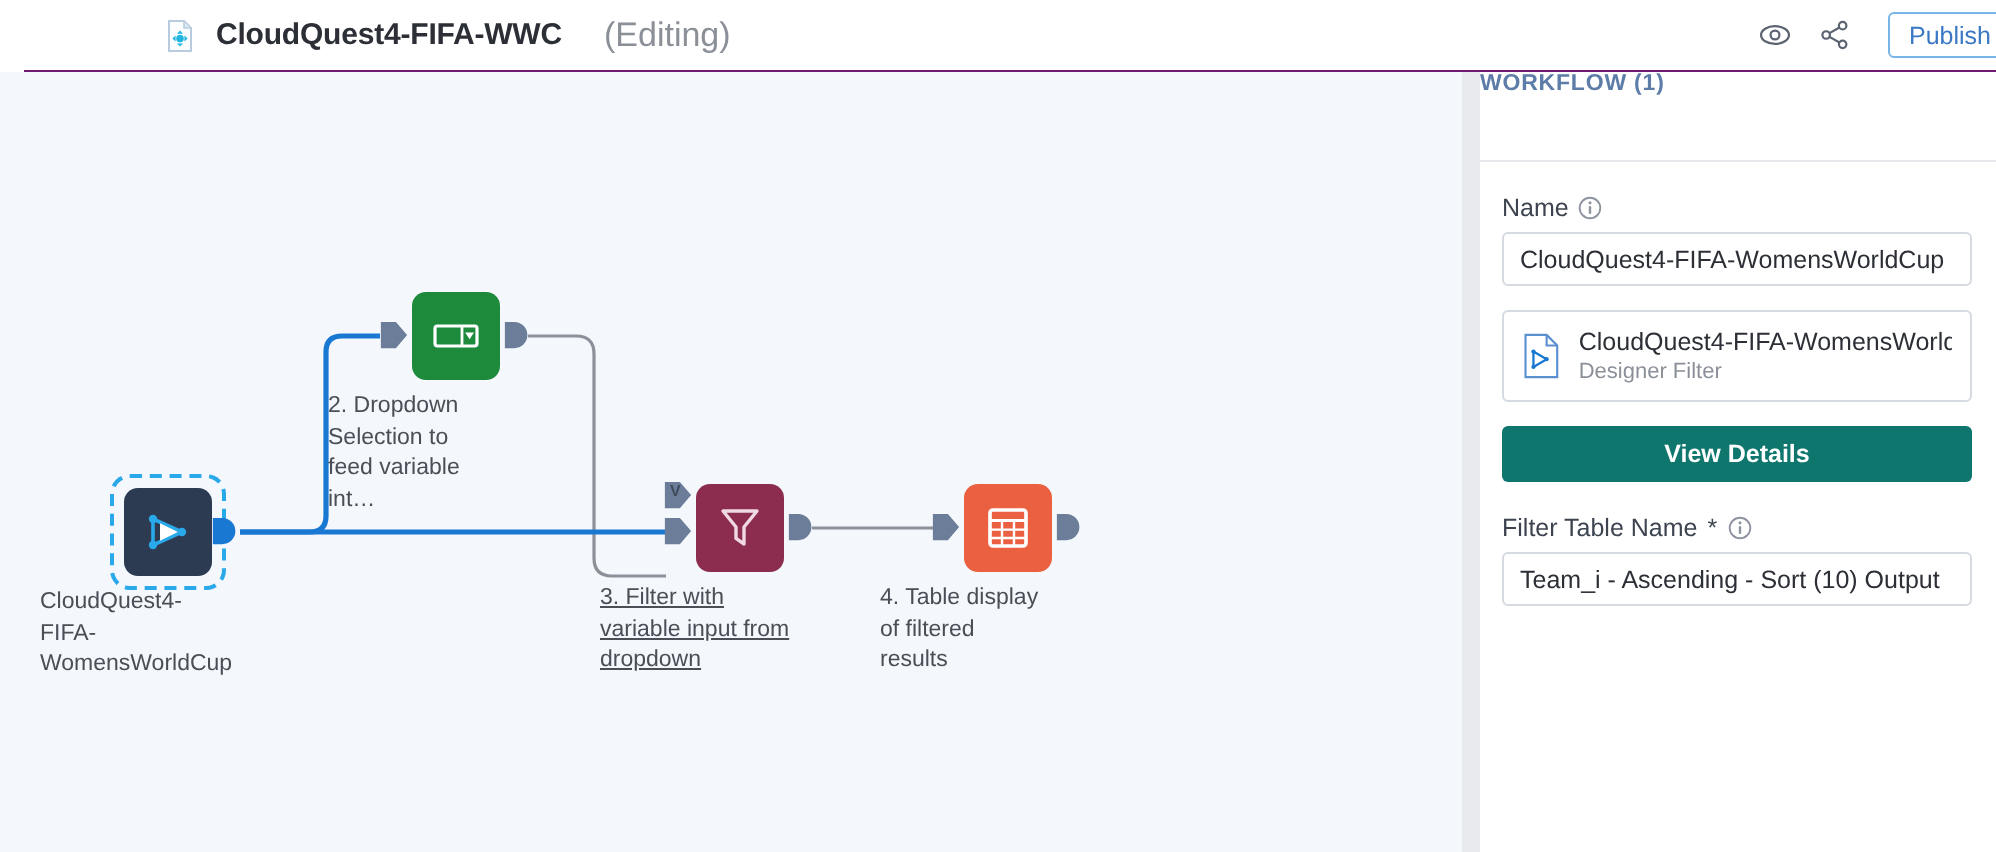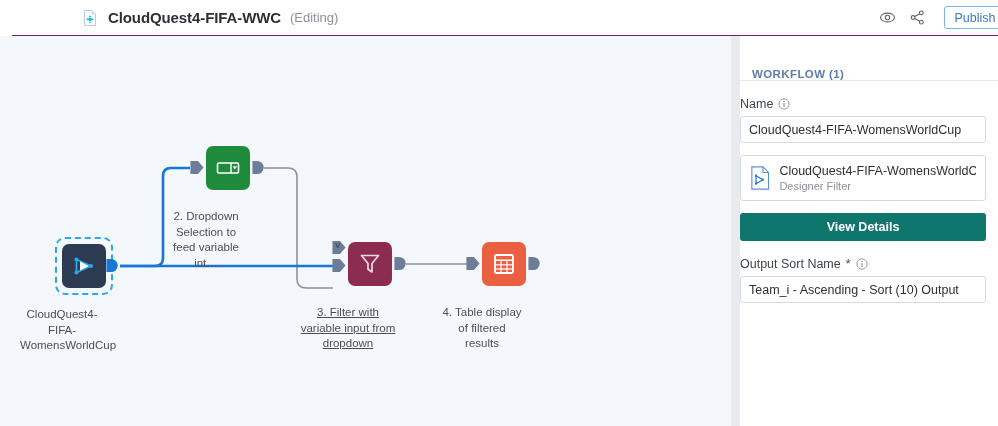--- a/index.html
+++ b/index.html
@@ -19,21 +19,21 @@
     border-bottom: 1px solid #701a75;
     display: flex; align-items: center;
   }
   #doc-icon { margin-left: 70px; width: 16px; height: 16px; display: block; }
   #title-text {
     margin-left: 10px;
     font-size: 15px; font-weight: bold; color: #2c2f36;
     letter-spacing: -0.1px;
   }
   #editing-text {
-    margin-left: 9px; font-size: 13px; color: #8b9098;
+    margin-left: 21px; font-size: 17px; color: #8b9098;
   }
   #header-right {
     margin-left: auto; display: flex; align-items: center; gap: 13px;
     padding-right: 4px;
   }
   .hdr-icon { width: 17px; height: 17px; display: block; cursor: pointer; }
   #publish-btn {
     margin-left: 5px;
     width: 62px; height: 23px;
     border: 1px solid #7ab5e8; border-radius: 3px;
@@ -56,23 +56,23 @@
   }
   #wires { position: absolute; left: 0; top: 0; width: 731px; height: 390px; }
 
   .node { position: absolute; }
   .node-tile {
     position: absolute; left: 0; top: 0;
     width: 44px; height: 44px; border-radius: 7px;
     display: flex; align-items: center; justify-content: center;
   }
   .node-label {
-    position: absolute; top: 63px; left: 50%;
+    position: absolute; top: 50px; left: 50%;
     transform: translateX(-50%);
-    width: 84px; text-align: center;
+    width: 84px; text-align: left;
     font-size: 11.5px; line-height: 15.5px; color: #4a4f57;
   }
   .sel-ring {
     position: absolute; left: -7px; top: -7px;
     width: 58px; height: 58px;
     border: 2px dashed #29a8ea; border-radius: 10px;
   }
   .port {
     position: absolute; width: 11px; height: 15px;
   }
@@ -81,29 +81,28 @@
     color: #3f4a5a; line-height: 8px;
   }
 
   
   #panel {
     position: absolute; left: 740px; top: 36px;
     width: 258px; height: 390px;
     background: #ffffff;
   }
   #panel-head {
-    height: 45px; display: flex; align-items: flex-end;
-    padding-left: 12px;
+    height: 45px; display: flex; align-items: flex-start;
     border-bottom: 1px solid #e6e8ec;
   }
   #panel-head-text {
     font-size: 11.5px; font-weight: bold; color: #5d7ca8;
     letter-spacing: 0.4px;
   }
-  #panel-body { padding: 16px 12px 0 0; }
+  #panel-body { padding: 16px 12px 0 11px; }
   .field-label {
     font-size: 12.5px; color: #3d4450;
     display: flex; align-items: center; gap: 5px;
     margin-bottom: 5px;
   }
   .req-star { color: #3d4450; }
   .info-ico { width: 12px; height: 12px; display: block; }
   .text-input {
     width: 100%; height: 27px;
     border: 1px solid #d6dae1; border-radius: 3px;
@@ -291,21 +290,21 @@
         <div id="asset-texts">
           <span id="asset-title">CloudQuest4-FIFA-WomensWorldCup</span>
           <span id="asset-sub">Designer Filter</span>
         </div>
       </div>
 
       <div id="view-details-btn">View Details</div>
 
       <div id="out-table-group">
         <div class="field-label">
-          <span>Output Sort Name</span>
+          <span>Filter Table Name</span>
           <span class="req-star">*</span>
           <svg class="info-ico" viewBox="0 0 14 14">
             <circle cx="7" cy="7" r="6" fill="none" stroke="#8f95a0" stroke-width="1.1"></circle>
             <circle cx="7" cy="4" r="0.9" fill="#8f95a0"></circle>
             <rect x="6.3" y="5.9" width="1.4" height="4.6" rx="0.6" fill="#8f95a0"></rect>
           </svg>
         </div>
         <div class="text-input">Team_i - Ascending - Sort (10) Output</div>
       </div>
 

